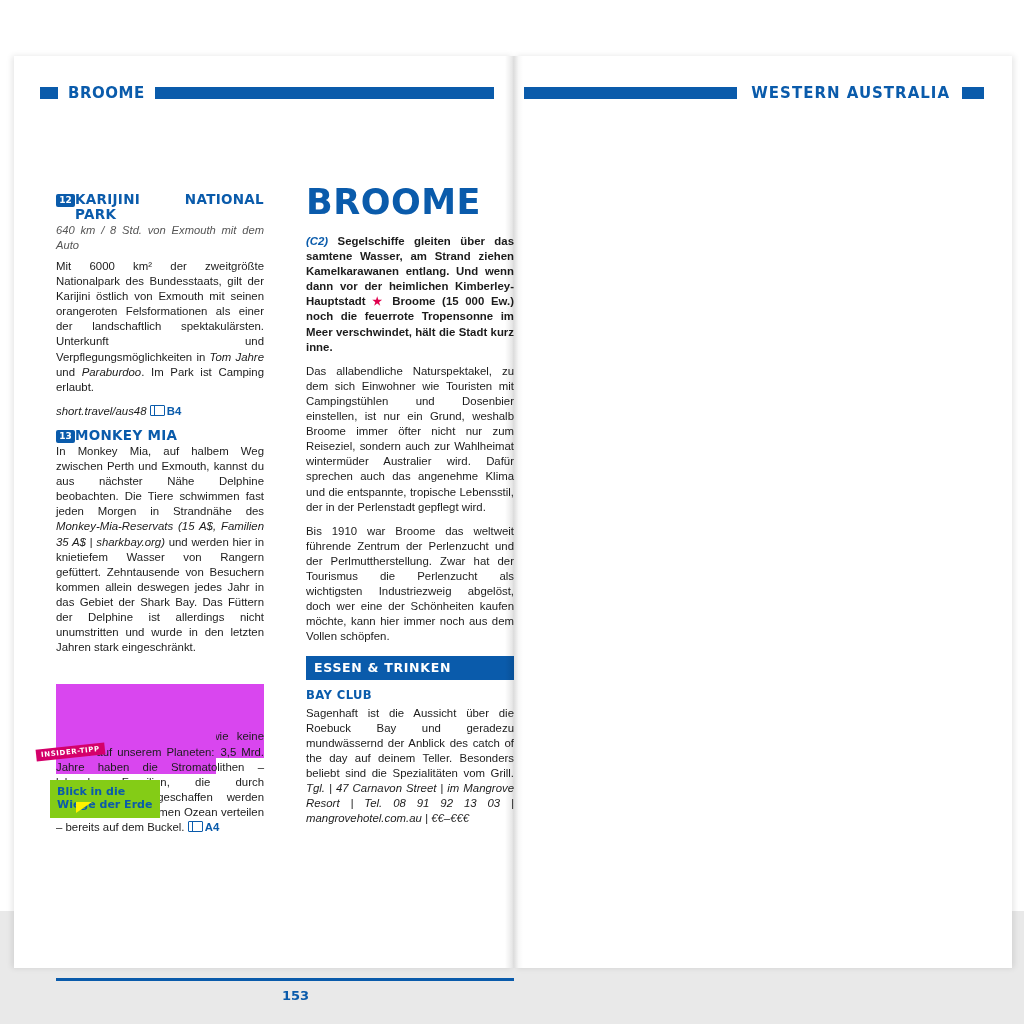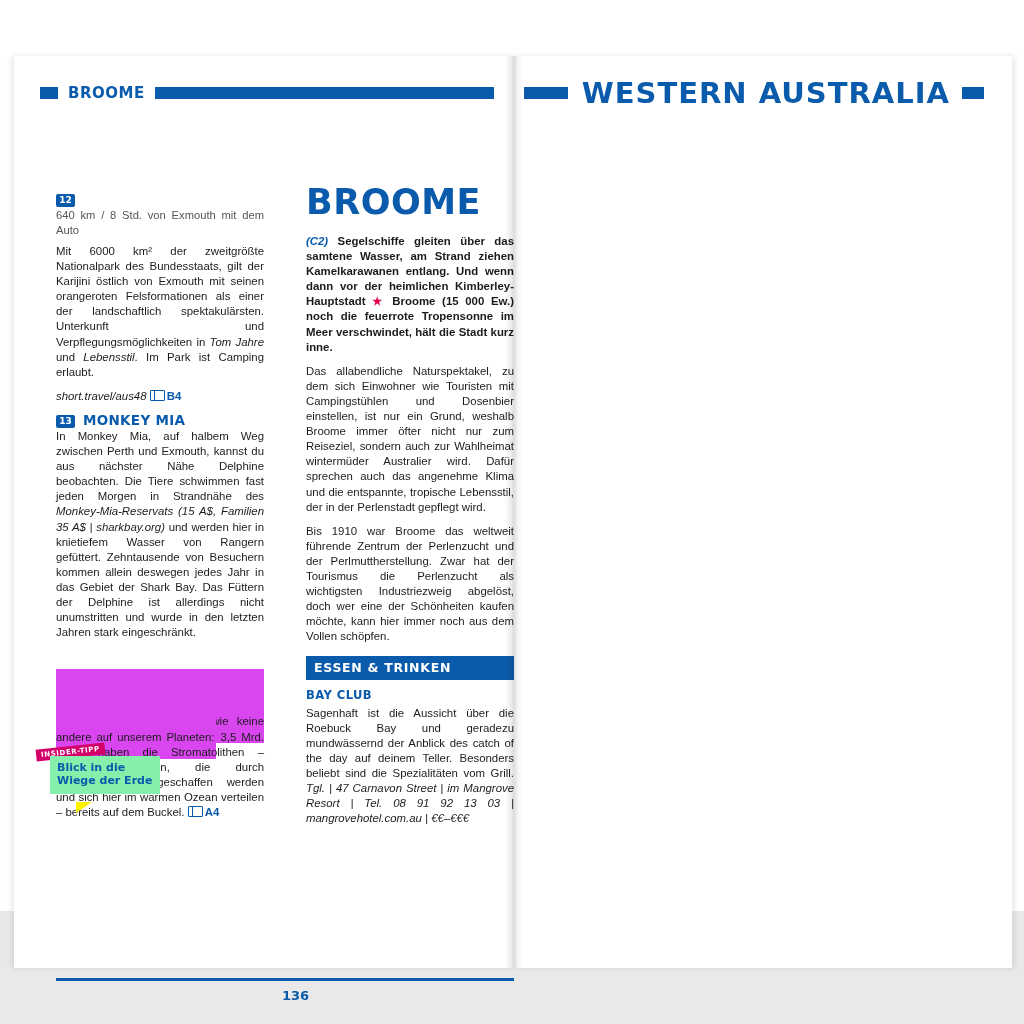--- a/index.html
+++ b/index.html
@@ -36,21 +36,21 @@
     position:absolute;top:24px;height:26px;display:flex;align-items:center;
   }
   .hdr .bar{background:#0a5bab;height:12px;}
   .hdr-left{left:26px;right:20px;}
   .hdr-right{left:10px;right:28px;justify-content:flex-end;}
   .hdr-title{
     font-family:"DejaVu Sans",sans-serif;
     font-weight:bold;color:#0a5bab;letter-spacing:0.5px;
     font-size:15px;text-transform:uppercase;white-space:nowrap;
   }
-  .hdr-title.big{font-size:29px;letter-spacing:1px;}
+  .hdr-title.big{font-size:15px;letter-spacing:1px;}
   .hdr .bar.l{width:18px;margin-right:10px;}
   .hdr .bar.r{flex:1;margin-left:10px;}
   .hdr .bar.r2{width:22px;margin-left:12px;}
   .hdr .bar.l2{flex:1;margin-right:14px;}
 
   
   .col{
     position:absolute;
     font-size:11.4px;line-height:15.1px;color:#1b1b1b;
     text-align:justify;
@@ -59,35 +59,35 @@
   .col p{margin:0 0 9px 0;}
   i,.it{font-style:italic;}
   .blue{color:#0a5bab;}
 
   
   #L1{left:42px;top:136px;width:208px;}
   #L2{left:292px;top:128px;width:208px;}
 
   
   .poi{
-    display:flex;align-items:flex-start;gap:8px;margin:0 0 1px 0;
+    display:flex;align-items:flex-start;gap:0;margin:0 0 1px 0;
   }
   .poi .num{
     display:inline-block;min-width:15px;height:13px;line-height:13px;
     background:#0a5bab;color:#fff;font-size:9px;font-weight:bold;
     text-align:center;border-radius:2px;margin-top:2px;padding:0 2px;
     font-family:"DejaVu Sans",sans-serif;
   }
   .poi .ttl{
     font-family:"DejaVu Sans",sans-serif;
     color:#0a5bab;font-weight:bold;font-size:13.5px;letter-spacing:0.3px;
     text-transform:uppercase;line-height:15px;
   }
   .poi-sub{
-    color:#555;font-size:11.2px;line-height:14.5px;
+    font-style:italic;color:#555;font-size:11.2px;line-height:14.5px;
     margin:0 0 7px 0;
   }
 
   
   .secbar{
     background:#0a5bab;color:#fff;font-family:"DejaVu Sans",sans-serif;
     font-weight:bold;font-size:12.5px;letter-spacing:0.7px;
     padding:4px 8px 4px 8px;margin:12px 0 8px 0;text-transform:uppercase;
     position:relative;
   }
@@ -102,23 +102,23 @@
     font-family:"DejaVu Sans",sans-serif;font-weight:bold;color:#0a5bab;
     font-size:35px;line-height:36px;letter-spacing:0.5px;margin:0 0 14px 0;
     text-transform:uppercase;
   }
 
   .lead{font-weight:bold;}
 
   
   .hl{background:#d946ef;padding:16px 1px;}
   .tipbox{
-    position:absolute;background:#86efac;padding:5px 7px 7px 7px;
+    position:absolute;background:#84cc16;padding:5px 7px 7px 7px;
     font-family:"DejaVu Sans",sans-serif;font-weight:bold;color:#0a5bab;
-    font-size:11px;line-height:13px;
+    font-size:11px;line-height:13px;margin-top:24px;
   }
   .tipflag{
     position:absolute;background:#d4006a;color:#fff;font-size:7px;
     font-weight:bold;letter-spacing:0.6px;padding:2px 5px;
     font-family:"DejaVu Sans",sans-serif;white-space:nowrap;
   }
   .tiptail{
     position:absolute;width:0;height:0;border-top:11px solid #fff200;
   }
   #tipLeft{left:36px;top:700px;width:96px;}
@@ -158,23 +158,24 @@
     <div class="hdr hdr-left">
       <span class="bar l"></span>
       <span class="hdr-title">BROOME</span>
       <span class="bar r"></span>
     </div>
 
     <div class="col" id="L1">
 
       <div class="poi">
         <span class="num">12</span>
+        <span class="ttl">KARIJINI NATIONAL PARK</span>
       </div>
       <div class="poi-sub">640 km / 8 Std. von Exmouth mit dem Auto</div>
-      <p><span>Mit 6000 km² der zweitgrößte Nationalpark des Bundesstaats, gilt der Karijini östlich von Exmouth mit seinen orangeroten Felsformationen als einer der landschaftlich spektakulärsten. Unterkunft und Verpflegungsmöglichkeiten in </span><i>Tom Jahre</i><span> und </span><i>Lebensstil</i><span>. Im Park ist Camping erlaubt.</span></p>
+      <p><span>Mit 6000 km² der zweitgrößte Nationalpark des Bundesstaats, gilt der Karijini östlich von Exmouth mit seinen orangeroten Felsformationen als einer der landschaftlich spektakulärsten. Unterkunft und Verpflegungsmöglichkeiten in </span><i>Tom Jahre</i><span> und </span><i>Paraburdoo</i><span>. Im Park ist Camping erlaubt.</span></p>
       <p><i>short.travel/aus48</i> <span class="mapicon"></span><span class="mapref">B4</span></p>
 
       <div class="poi">
         <span class="num">13</span>
         <span class="ttl">MONKEY MIA</span>
       </div>
       <p><span>In Monkey Mia, auf halbem Weg zwischen Perth und Exmouth, kannst du aus nächster Nähe Delphine beobachten. Die Tiere schwimmen fast jeden Morgen in Strandnähe des </span><i>Monkey-Mia-Reservats (15 A$, Familien 35 A$ | sharkbay.org)</i><span> und werden hier in knietiefem Wasser von Rangern gefüttert. Zehntausende von Besuchern kommen allein deswegen jedes Jahr in das Gebiet der Shark Bay. Das Füttern der Delphine ist allerdings nicht unumstritten und wurde in den letzten Jahren stark eingeschränkt.</span></p>
 
       <p style="margin-top:44px;">
         <span class="hl">Im </span><i class="hl">Hamelin Pool Marine Nature Reserve (short.travel/aus51)</i><span class="hl"> triffst du auf eine Lebensform, die so alt ist wie keine andere auf unserem Planeten:</span><span> 3,5 Mrd. Jahre haben die Stromatolithen – lebende Fossilien, die durch Mikroorganismen geschaffen werden und sich hier im warmen Ozean verteilen – bereits auf dem Buckel.</span>
@@ -191,21 +192,21 @@
       <p class="lead"><i class="blue">(C2)</i> <span>Segelschiffe gleiten über das samtene Wasser, am Strand ziehen Kamelkarawanen entlang. Und wenn dann vor der heimlichen Kimberley-Hauptstadt </span><span class="star">★</span><span> Broome (15 000 Ew.) noch die feuerrote Tropensonne im Meer verschwindet, hält die Stadt kurz inne.</span></p>
       <p>Das allabendliche Naturspektakel, zu dem sich Einwohner wie Touristen mit Campingstühlen und Dosenbier einstellen, ist nur ein Grund, weshalb Broome immer öfter nicht nur zum Reiseziel, sondern auch zur Wahlheimat wintermüder Australier wird. Dafür sprechen auch das angenehme Klima und die entspannte, tropische Lebensstil, der in der Perlenstadt gepflegt wird.</p>
       <p>Bis 1910 war Broome das weltweit führende Zentrum der Perlenzucht und der Perlmuttherstellung. Zwar hat der Tourismus die Perlenzucht als wichtigsten Industriezweig abgelöst, doch wer eine der Schönheiten kaufen möchte, kann hier immer noch aus dem Vollen schöpfen.</p>
 
       <div class="secbar">ESSEN &amp; TRINKEN</div>
       <div class="subhead">BAY CLUB</div>
       <p><span>Sagenhaft ist die Aussicht über die Roebuck Bay und geradezu mundwässernd der Anblick des catch of the day auf deinem Teller. Besonders beliebt sind die Spezialitäten vom Grill. </span><i>Tgl. | 47 Carnavon Street | im Mangrove Resort | Tel. 08 91 92 13 03 | mangrovehotel.com.au | €€–€€€</i></p>
     </div>
 
     <div class="pnrule" id="prL"></div>
-    <div class="pagenum" id="pnL">136</div>
+    <div class="pagenum" id="pnL">153</div>
   </div>
 
   <div class="page right">
 
     <div class="hdr hdr-right">
       <span class="bar l2"></span>
       <span class="hdr-title big">WESTERN AUSTRALIA</span>
       <span class="bar r2"></span>
     </div>
 

